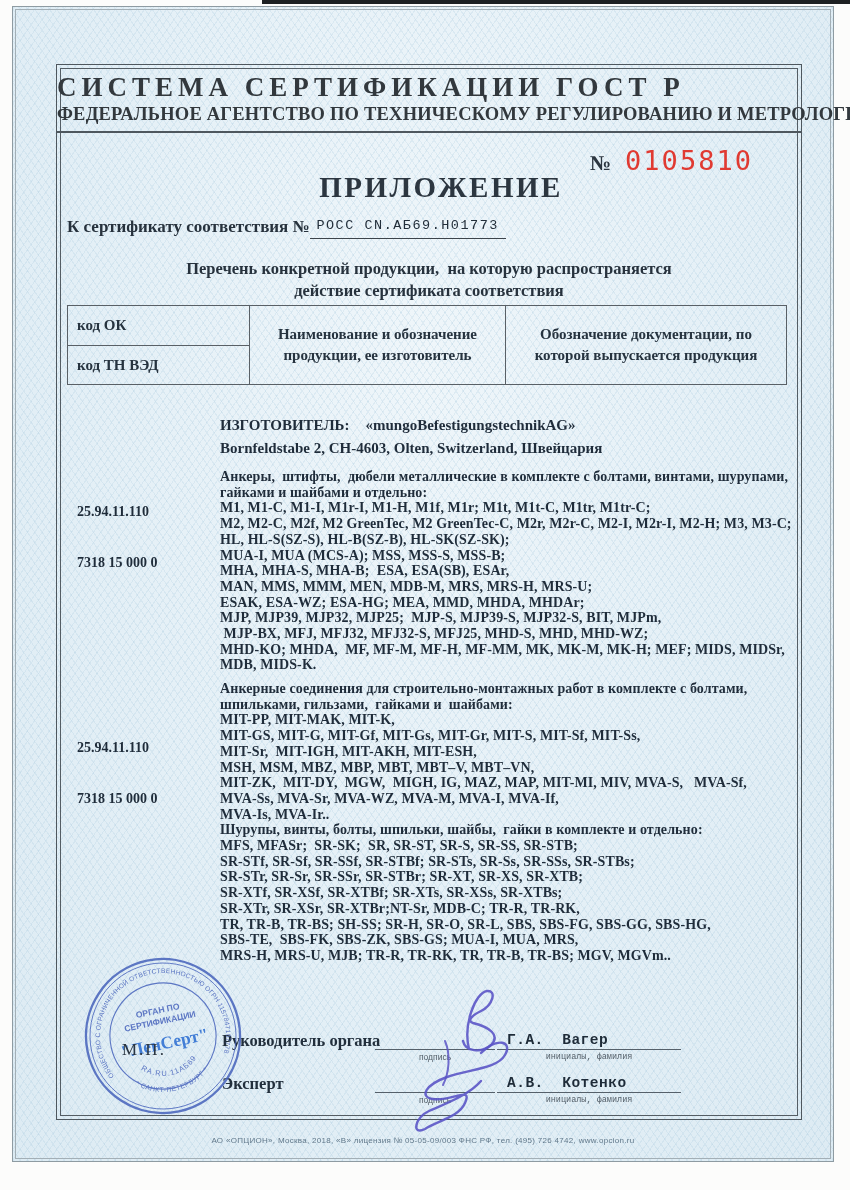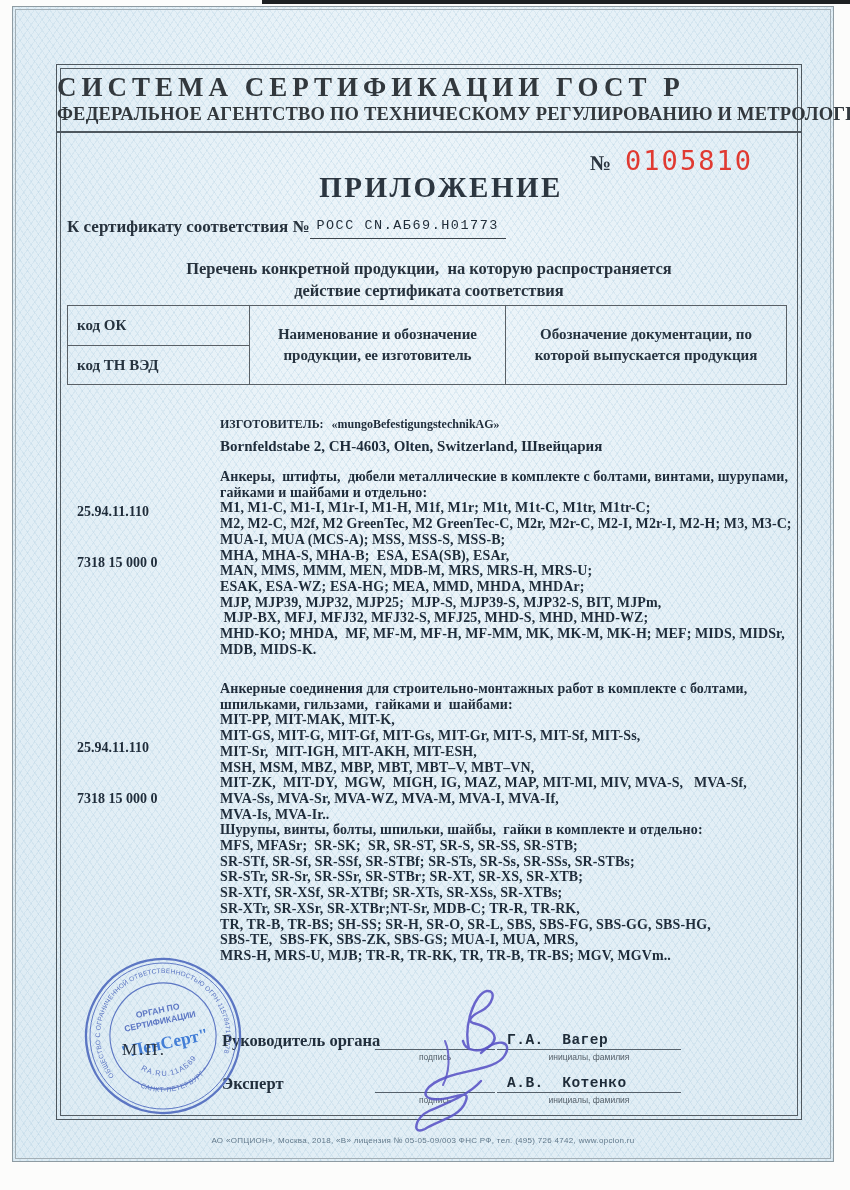--- a/index.html
+++ b/index.html
@@ -49,21 +49,21 @@
   .ptable{position:absolute;left:10px;top:240px;width:720px;height:80px;box-sizing:border-box;
     border:1.6px solid #596066;display:flex;color:#26333f;}
   .ptable .c1{width:182px;box-sizing:border-box;border-right:1.6px solid #596066;display:flex;flex-direction:column;}
   .ptable .c1 .half1{height:40px;box-sizing:border-box;border-bottom:1.4px solid #596066;display:flex;align-items:center;padding-left:9px;}
   .ptable .c1 .half2{flex:1;display:flex;align-items:center;padding-left:9px;}
   .ptable .c2{width:256px;box-sizing:border-box;border-right:1.6px solid #596066;display:flex;align-items:center;justify-content:center;text-align:center;padding:0 26px;}
   .ptable .c3{flex:1;display:flex;align-items:center;justify-content:center;text-align:center;padding:0 16px;}
   .ptable .hcell{font-weight:600;font-size:15px;line-height:21px;}
 
   .mfr{position:absolute;left:163px;top:352px;color:#1f2c3a;}
-  .mfr .row1{display:flex;gap:8px;font-weight:700;font-size:12px;white-space:pre;}
+  .mfr .row1{display:flex;gap:16px;font-weight:700;font-size:15px;white-space:pre;}
   .mfr .addr{margin-top:6px;font-weight:700;font-size:15px;white-space:pre;}
 
   .codes{position:absolute;left:20px;width:140px;color:#1f2c3a;font-weight:700;font-size:14px;line-height:17px;white-space:pre;}
   .codes1{top:404px;}
   .codes2{top:640px;}
 
   .prod-lines{position:absolute;left:163px;width:592px;color:#1f2c3a;}
   .block1{top:404px;}
   .block2{top:616px;}
   .pline{font-weight:700;font-size:14px;line-height:15.7px;letter-spacing:.1px;white-space:pre;}
@@ -74,21 +74,21 @@
   .sig-row1{top:966px;}
   .sig-row2{top:1009px;}
   .sig-role{position:absolute;left:165px;top:0;font-weight:700;font-size:16.5px;color:#222f3c;white-space:nowrap;}
   .sig-line-sign{position:absolute;left:318px;top:0;width:120px;height:18px;border-bottom:1.2px solid #55606a;}
   .sig-cap-sign{position:absolute;left:318px;top:21px;width:120px;text-align:center;
     font-family:"Liberation Sans", sans-serif;font-size:8.5px;color:#55606a;}
   .sig-name{position:absolute;left:450px;top:1px;font-family:"Liberation Mono", monospace;font-weight:600;
     font-size:14.5px;letter-spacing:.5px;color:#1e2b38;white-space:pre;}
   .sig-line-name{position:absolute;left:440px;top:0;width:184px;height:18px;border-bottom:1.2px solid #55606a;}
   .sig-cap-name{position:absolute;left:440px;top:21px;width:184px;text-align:center;
-    font-family:Liberation Sans, sans-serif;font-size:8.5px;color:#55606a;}
+    font-family:Liberation Mono, monospace;font-size:8.5px;color:#55606a;}
 
   .stamp{position:absolute;left:25px;top:890px;width:162px;height:162px;opacity:.88;z-index:2;}
   .sig-ink{position:absolute;z-index:4;}
   .sig-ink1{left:366px;top:920px;width:95px;height:80px;}
   .sig-ink2{left:328px;top:960px;width:140px;height:110px;}
 
   .footer{position:absolute;left:0;right:0;bottom:16px;text-align:center;
     font-family:"Liberation Sans", sans-serif;font-size:8px;letter-spacing:.3px;color:#61788a;}
 </style>
 </head>
@@ -139,20 +139,21 @@
 
     <div class="codes codes1">
       <div>25.94.11.110</div>
       <div>7318 15 000 0</div>
     </div>
     <div class="prod-lines block1">
         <div class="pline">Анкеры,  штифты,  дюбели металлические в комплекте с болтами, винтами, шурупами,</div>
         <div class="pline">гайками и шайбами и отдельно:</div>
         <div class="pline">M1, M1-C, M1-I, M1r-I, M1-H, M1f, M1r; M1t, M1t-C, M1tr, M1tr-C;</div>
         <div class="pline">M2, M2-C, M2f, M2 GreenTec, M2 GreenTec-C, M2r, M2r-C, M2-I, M2r-I, M2-H; M3, M3-C;</div>
+        <div class="pline">HL, HL-S(SZ-S), HL-B(SZ-B), HL-SK(SZ-SK);</div>
         <div class="pline">MUA-I, MUA (MCS-A); MSS, MSS-S, MSS-B;</div>
         <div class="pline">MHA, MHA-S, MHA-B;  ESA, ESA(SB), ESAr,</div>
         <div class="pline">MAN, MMS, MMM, MEN, MDB-M, MRS, MRS-H, MRS-U;</div>
         <div class="pline">ESAK, ESA-WZ; ESA-HG; MEA, MMD, MHDA, MHDAr;</div>
         <div class="pline">MJP, MJP39, MJP32, MJP25;  MJP-S, MJP39-S, MJP32-S, BIT, MJPm,</div>
         <div class="pline"> MJP-BX, MFJ, MFJ32, MFJ32-S, MFJ25, MHD-S, MHD, MHD-WZ;</div>
         <div class="pline">MHD-KO; MHDA,  MF, MF-M, MF-H, MF-MM, MK, MK-M, MK-H; MEF; MIDS, MIDSr,</div>
         <div class="pline">MDB, MIDS-K.</div>
       </div>
 

